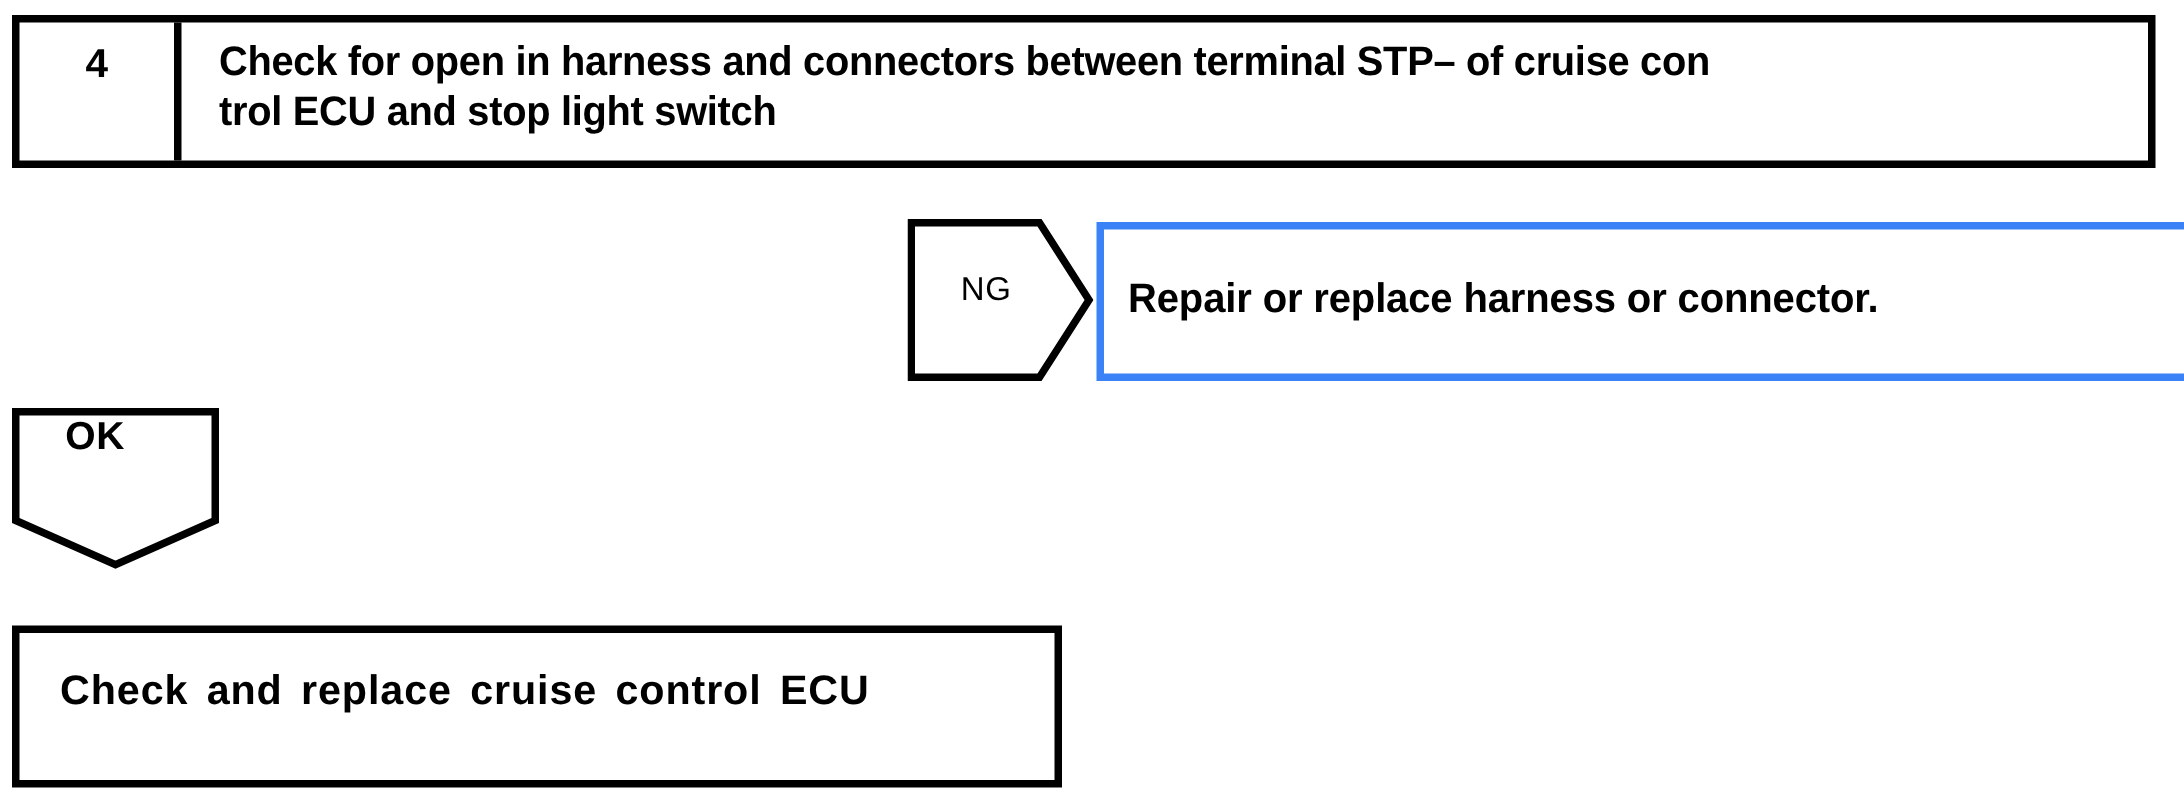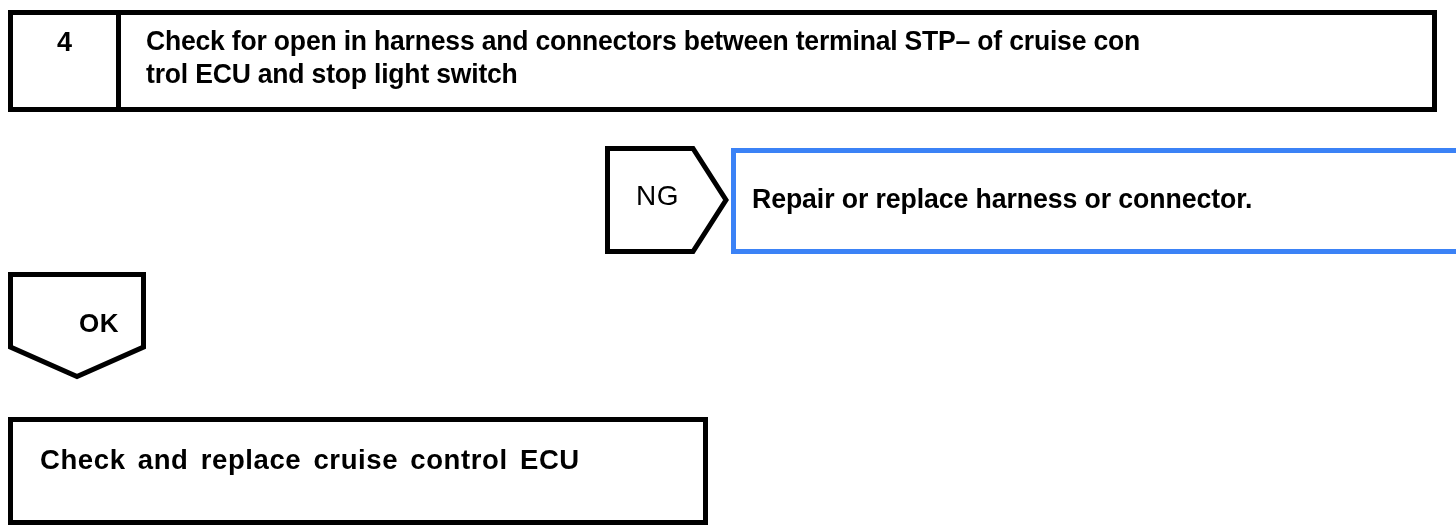--- a/index.html
+++ b/index.html
@@ -75,21 +75,21 @@
     width: 124px;
     height: 108px;
   }
   .ng-tag svg { display: block; }
   .ng-label {
     position: absolute;
     left: 605px;
     top: 182px;
     width: 105px;
     text-align: center;
-    font-size: 28px;
+    font-size: 22px;
     font-weight: 500;
     letter-spacing: 0.5px;
     line-height: 1;
   }
 
   .repair-box {
     position: absolute;
     left: 731px;
     top: 148px;
     width: 766px;
@@ -115,23 +115,23 @@
     position: absolute;
     left: 8px;
     top: 272px;
     width: 138px;
     height: 108px;
   }
   .ok-tag svg { display: block; }
   .ok-label {
     position: absolute;
     left: 8px;
-    top: 310px;
+    top: 277px;
     width: 111px;
-    text-align: right;
+    text-align: center;
     font-size: 26px;
     font-weight: bold;
     letter-spacing: 0.5px;
     line-height: 1;
   }
 
   
   .final-box {
     position: absolute;
     left: 8px;

